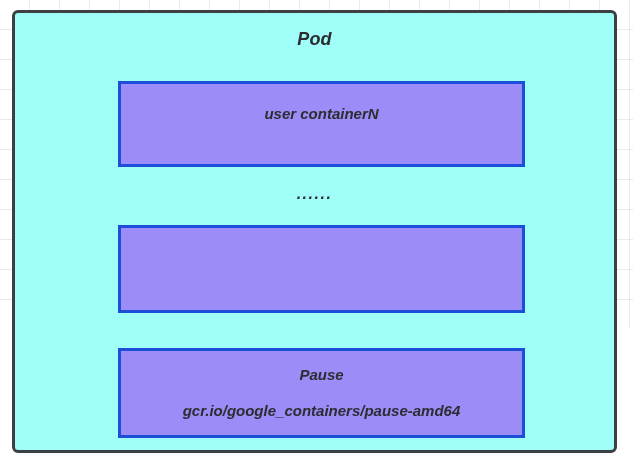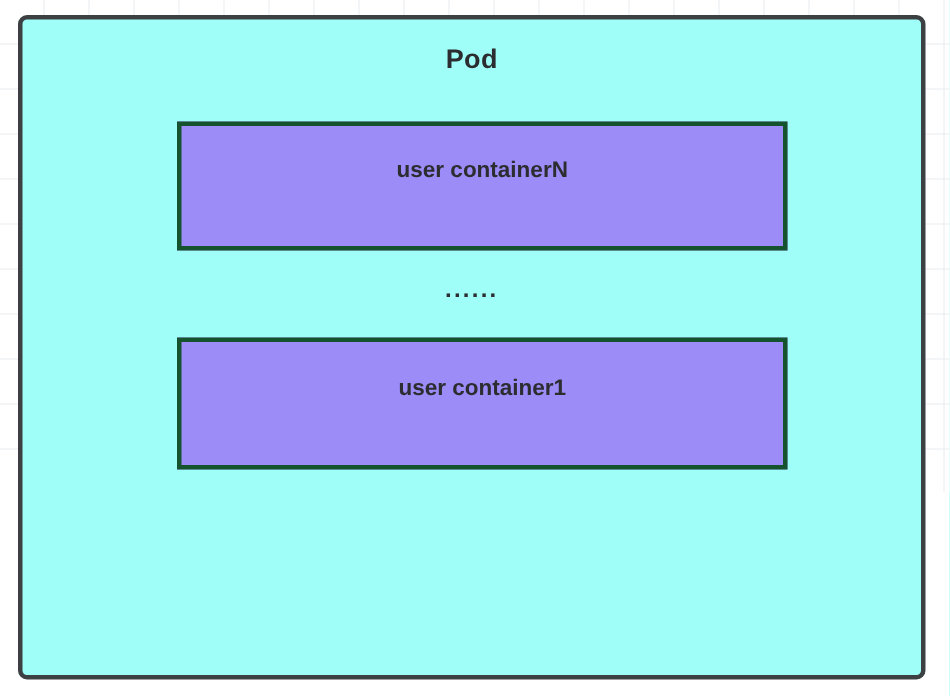--- a/index.html
+++ b/index.html
@@ -18,20 +18,21 @@
   #canvas {
     position: relative;
     width: 633px;
     height: 328px;
     background-color: #ffffff;
     background-image:
       linear-gradient(to right, #e9eaee 1px, transparent 1px),
       linear-gradient(to bottom, #e9eaee 1px, transparent 1px);
     background-size: 30px 30px;
     background-position: -1px -1px;
+    font-style: italic;
   }
 
   
   #pod-box {
     position: absolute;
     left: 12px;
     top: 10px;
     width: 605px;
     height: 443px;
     box-sizing: border-box;
@@ -52,21 +53,21 @@
     letter-spacing: 0.2px;
   }
 
   
   .container-box {
     position: absolute;
     left: 103px;          
     width: 407px;
     box-sizing: border-box;
     background-color: #9b8cf7;
-    border: 3px solid #14532d;
+    border: 3px solid #1d4ed8;
     display: flex;
     flex-direction: column;
     align-items: center;
     justify-content: center;
   }
 
   #container-box-n  { top: 68px;  height: 86px; }
   #container-box-1  { top: 212px; height: 88px; }
   #container-box-pause { top: 335px; height: 90px; }
 
@@ -104,18 +105,21 @@
 
     <div id="pod-title">Pod</div>
 
     <div class="container-box" id="container-box-n">
       <div class="box-line name">user containerN</div>
     </div>
 
     <div id="ellipsis">......</div>
 
     <div class="container-box" id="container-box-1">
-      <div class="box-line name">user container1</div>
     </div>
 
+    <div class="container-box" id="container-box-pause">
+      <div class="box-line name">Pause</div>
+      <div class="box-line image" id="pause-image">gcr.io/google_containers/pause-amd64</div>
+    </div>
 
   </div>
 </div>
 
 </body></html>

